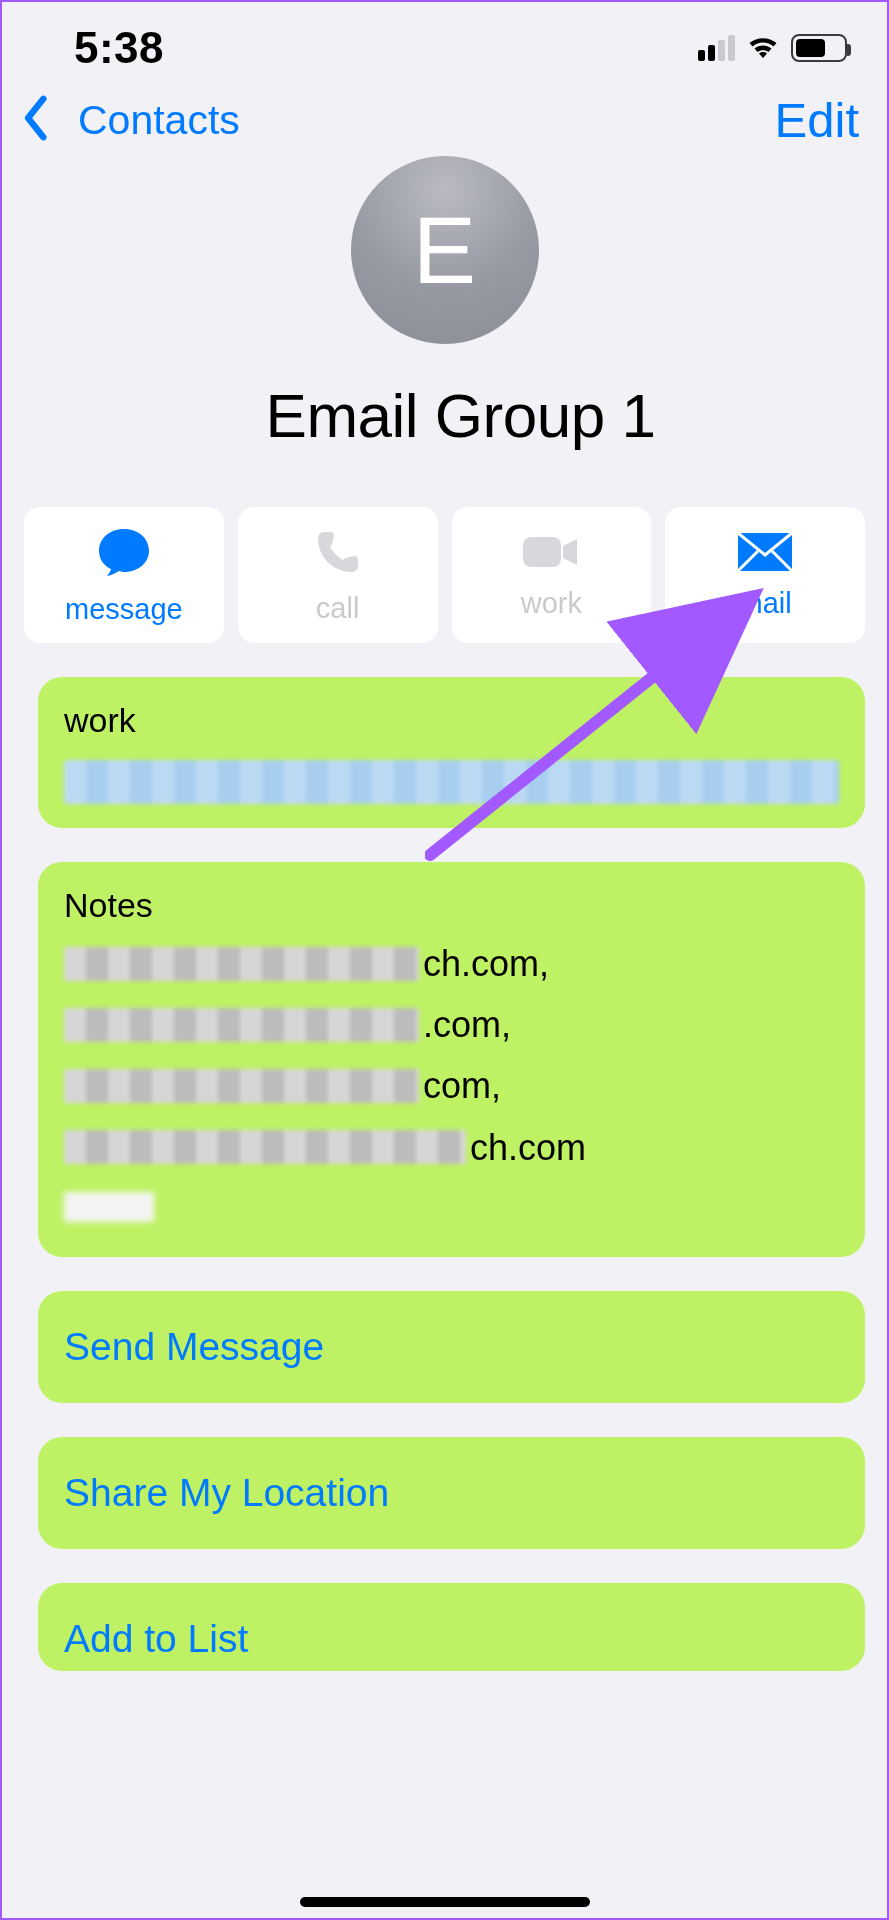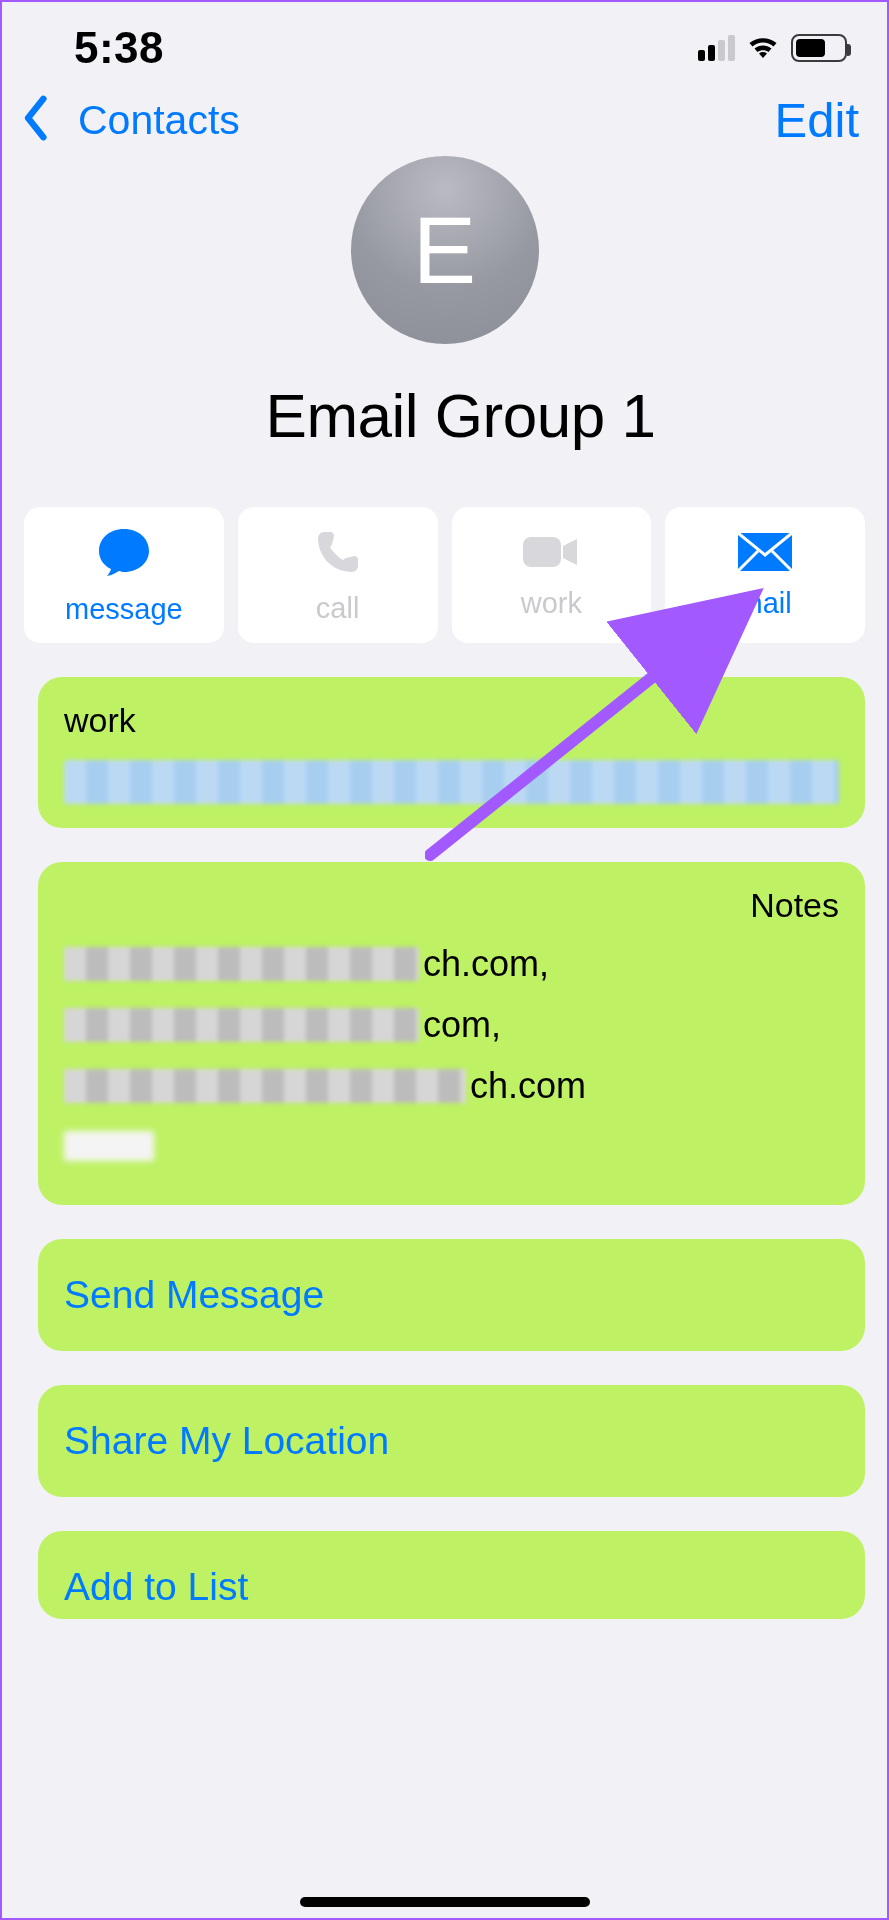--- a/index.html
+++ b/index.html
@@ -206,25 +206,29 @@
     </span>
     <span class="tile-label">mail</span>
   </div>
 </div>
 
 <div class="card">
   <div class="card-label">work</div>
   <div class="blur-bar"></div>
 </div>
 
-<div class="card" style="padding-bottom:30px;text-align:right;">
+<div class="card" style="padding-bottom:21px;">
   <div class="card-label" style="margin-bottom:8px;">Notes</div>
   <div class="notes-line">
     <span class="gray-blur"></span>
       <span>ch.com,</span>
+  </div>
+  <div class="notes-line">
+    <span class="gray-blur"></span>
+      <span>.com,</span>
   </div>
   <div class="notes-line">
     <span class="gray-blur"></span>
       <span>com,</span>
   </div>
   <div class="notes-line">
     <span class="gray-blur" style="width:402px;"></span>
       <span>ch.com</span>
   </div>
   <div class="notes-stub-row">

